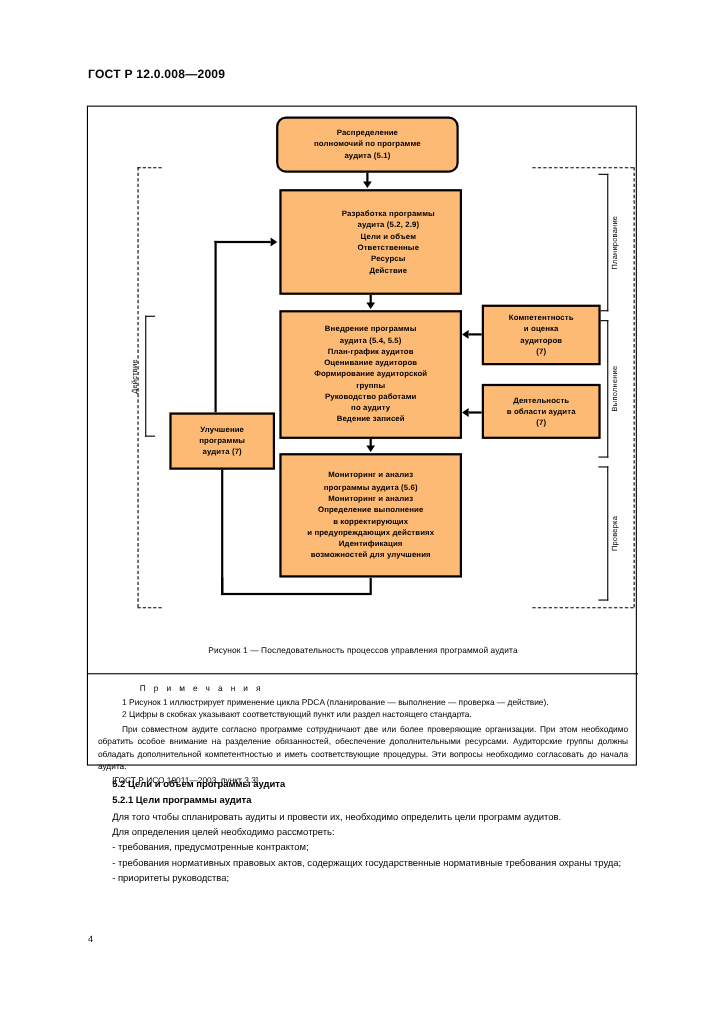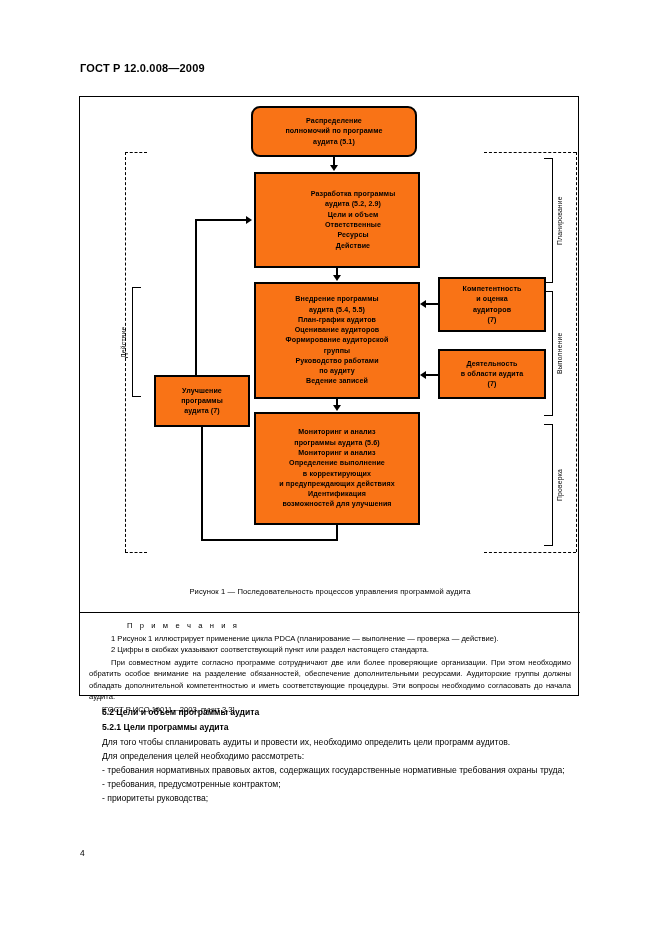--- a/index.html
+++ b/index.html
@@ -48,21 +48,21 @@
   .flow {
     position: absolute;
     left: 0; top: 0;
     width: 500px;
     height: 470px;
   }
   .node {
     position: absolute;
     box-sizing: border-box;
     border: 2px solid #000;
-    background: #f97316;
+    background: #fdba74;
     display: flex;
     flex-direction: column;
     align-items: center;
     justify-content: center;
     text-align: center;
     font-size: 7.1px;
     font-weight: bold;
     line-height: 1.45;
     letter-spacing: .1px;
     padding: 3px 4px;
@@ -348,20 +348,20 @@
       <div class="note-ref">[ГОСТ Р ИСО 19011—2003, пункт 3.3]</div>
     </div>
 
   </div>
 
   <div class="body-text">
     <div class="h-sub">5.2  Цели и объем программы аудита</div>
     <div class="h-sub">5.2.1  Цели программы аудита</div>
     <div class="p-just">Для того чтобы спланировать аудиты и провести их, необходимо определить цели программ аудитов.</div>
     <div class="p-plain">Для определения целей необходимо рассмотреть:</div>
+    <div class="dash-item">-  требования, предусмотренные контрактом;</div>
     <div class="dash-item">-  требования нормативных правовых актов, содержащих государственные нормативные требования охраны труда;</div>
-    <div class="dash-item">-  требования, предусмотренные контрактом;</div>
     <div class="dash-item">-  приоритеты руководства;</div>
   </div>
 
   <div class="page-number">4</div>
 
 </div>
 
 </body></html>

